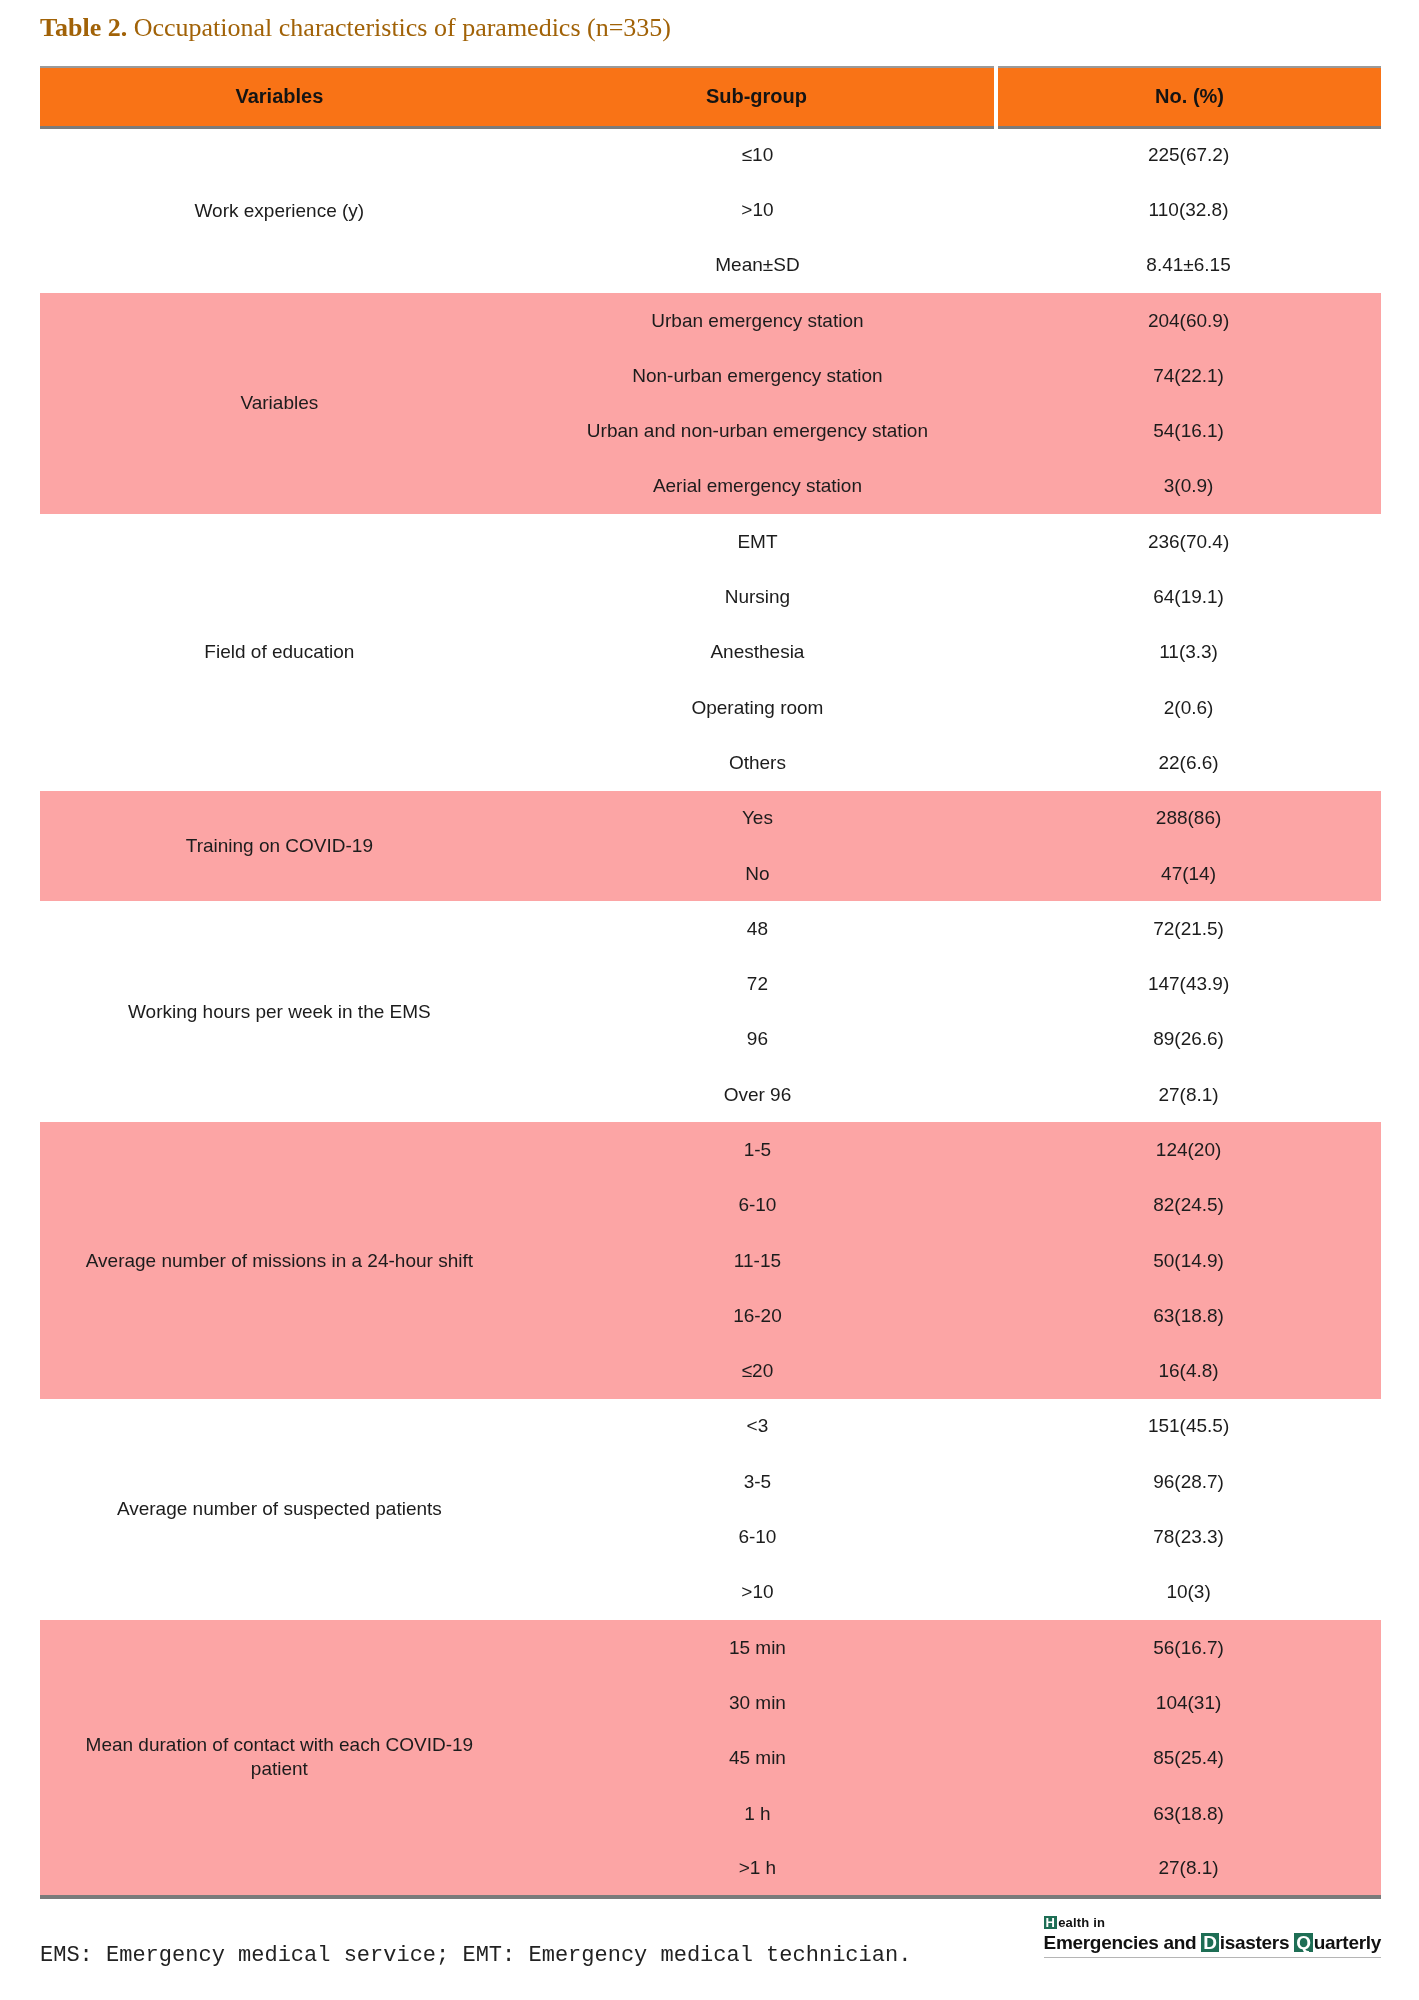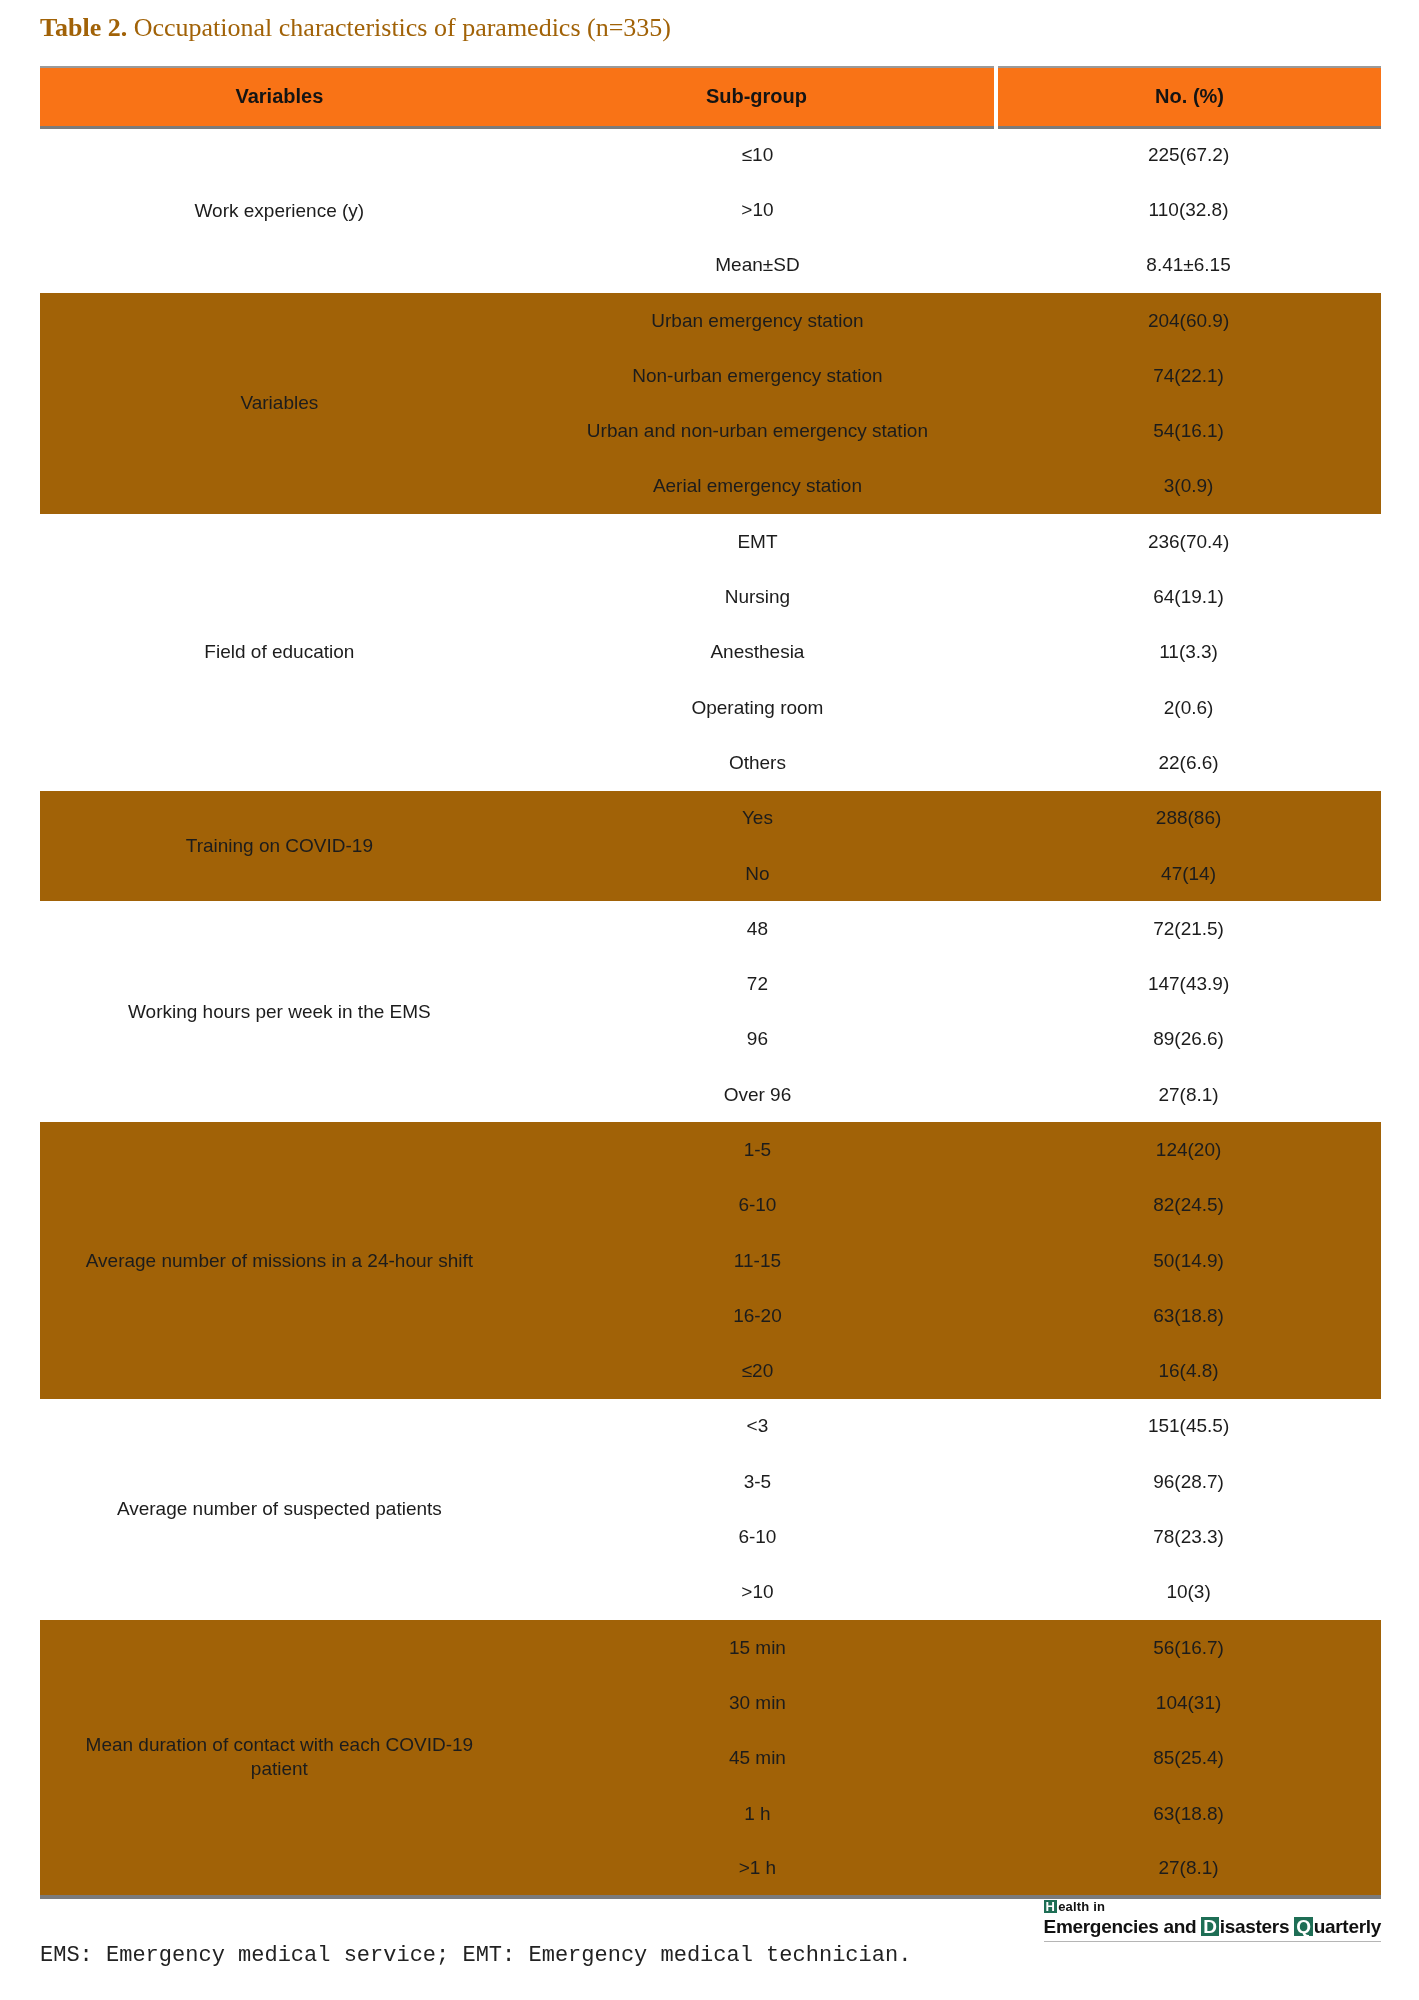--- a/index.html
+++ b/index.html
@@ -46,37 +46,37 @@
   thead th.seam { border-right: 4px solid #ffffff; }
 
   tbody td {
     height: 55.3px;
     font-size: 19px;
     text-align: center;
     vertical-align: middle;
     color: #1c1c1c;
     background: #ffffff;
   }
-  tbody tr.shaded td { background: #a16207; }
+  tbody tr.shaded td { background: #fca5a5; }
   td.var-cell { padding: 4px 38px; line-height: 24px; }
 
   
   .footer { position: relative; height: 100px; }
   .footnote {
     position: absolute;
     left: 0;
     top: 44px;
     font-family: Liberation Mono, monospace;
     font-size: 22px;
     color: #222;
   }
   .logo {
     position: absolute;
     right: 0;
-    top: 0;
+    top: 16px;
     text-align: left;
   }
   .logo .logo-line1 {
     font-size: 13px;
     font-weight: 700;
     letter-spacing: 0.2px;
     color: #111;
     margin-bottom: 2px;
   }
   .logo .logo-line2 {

